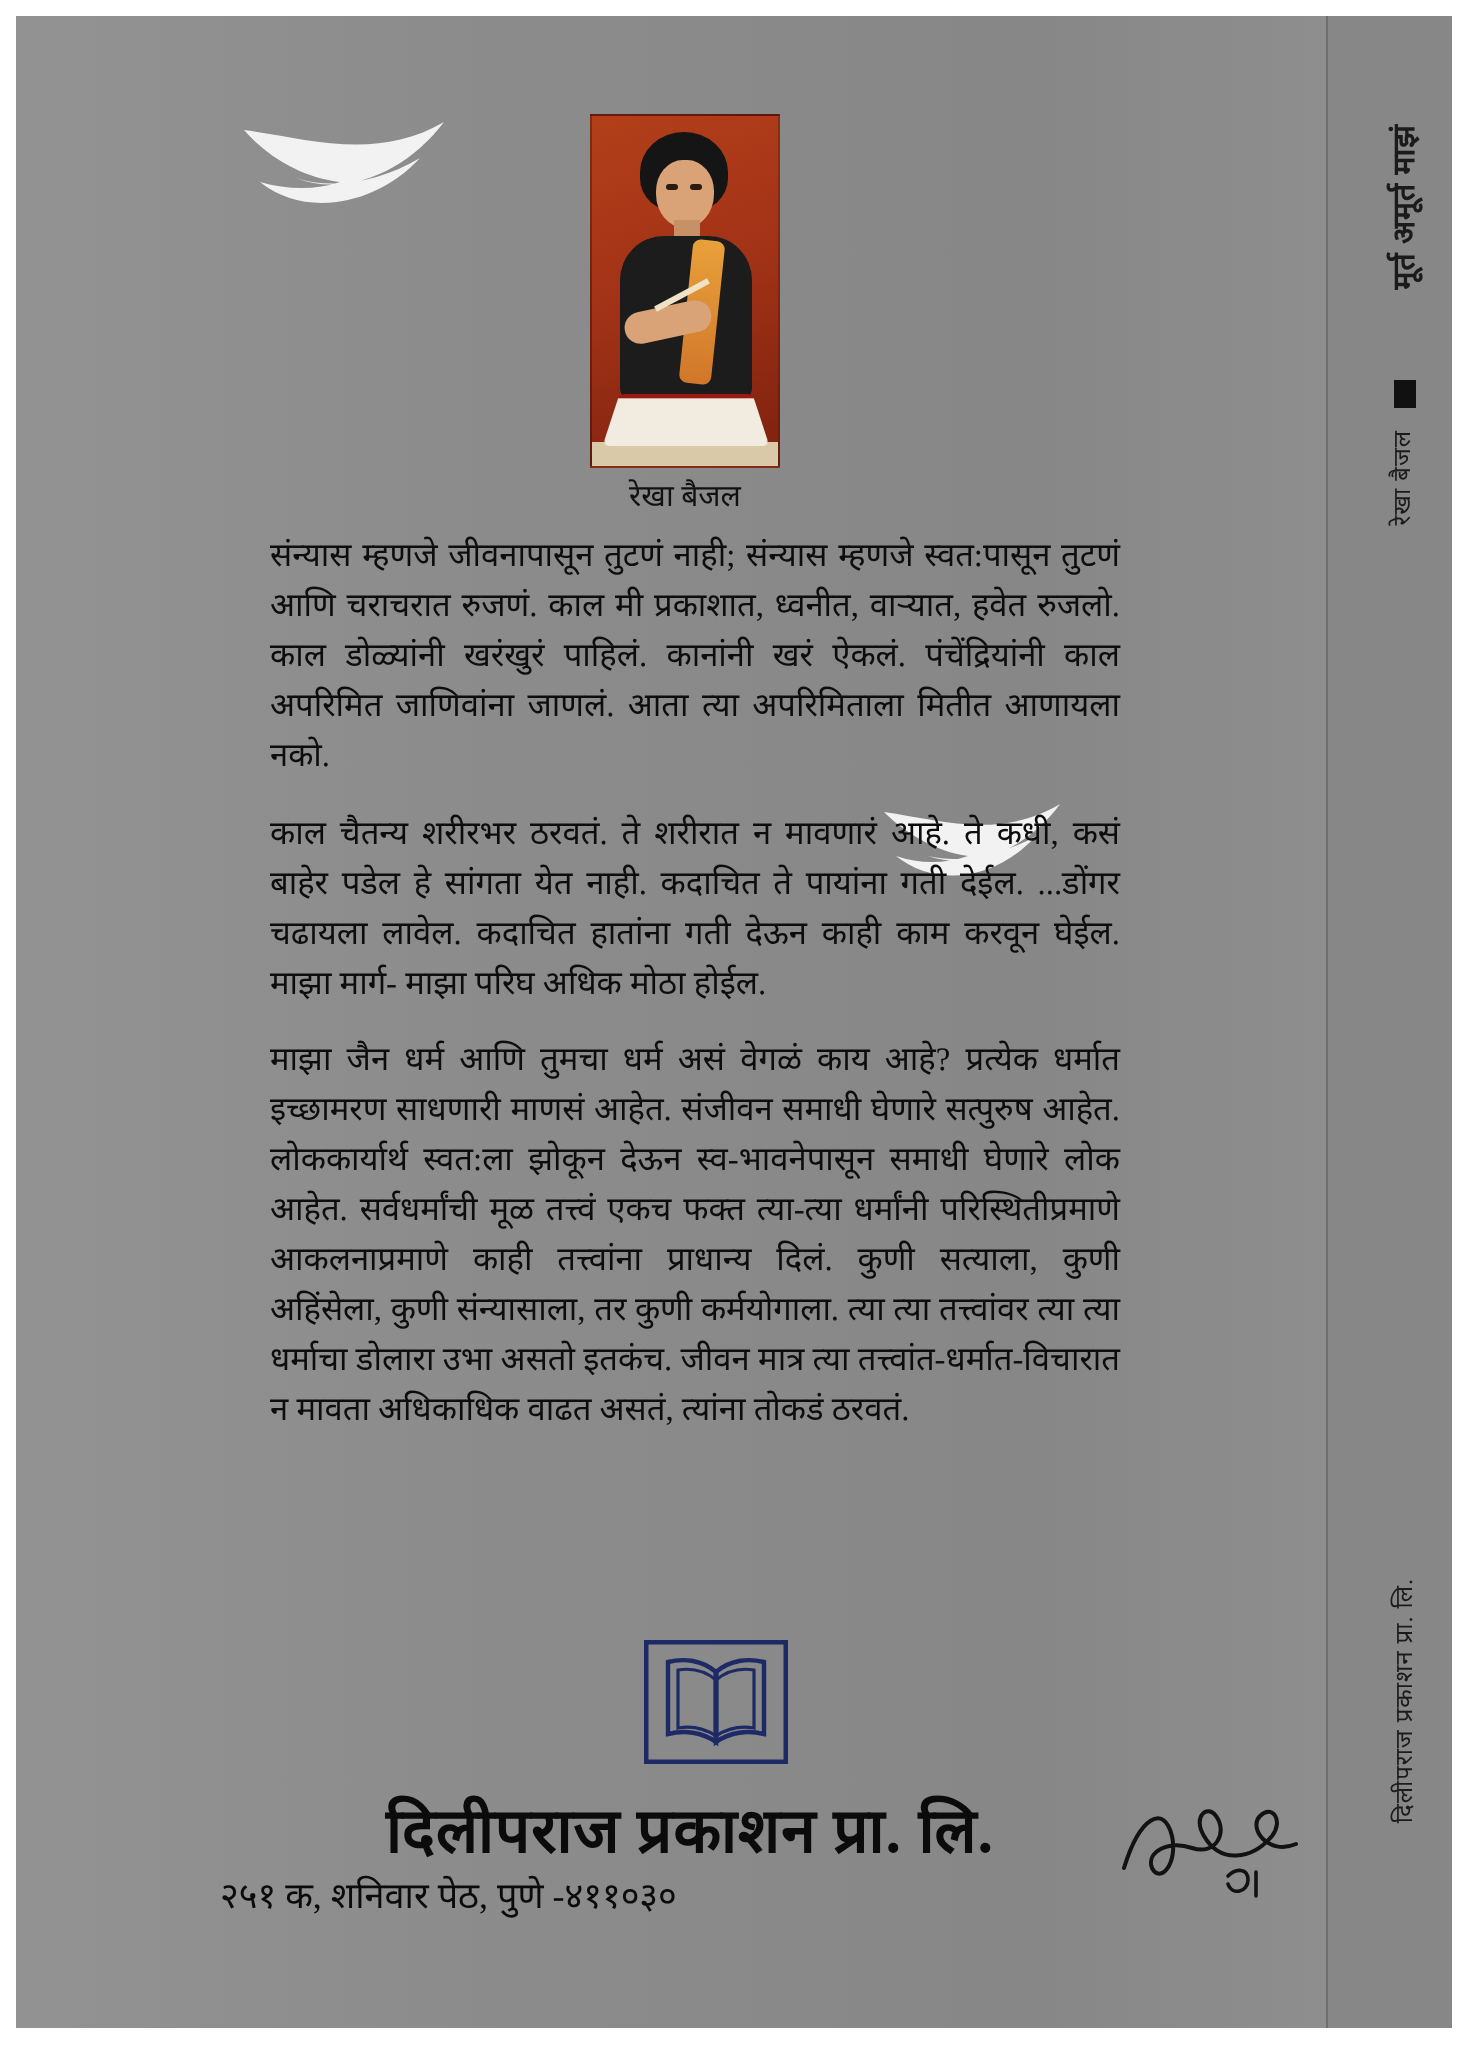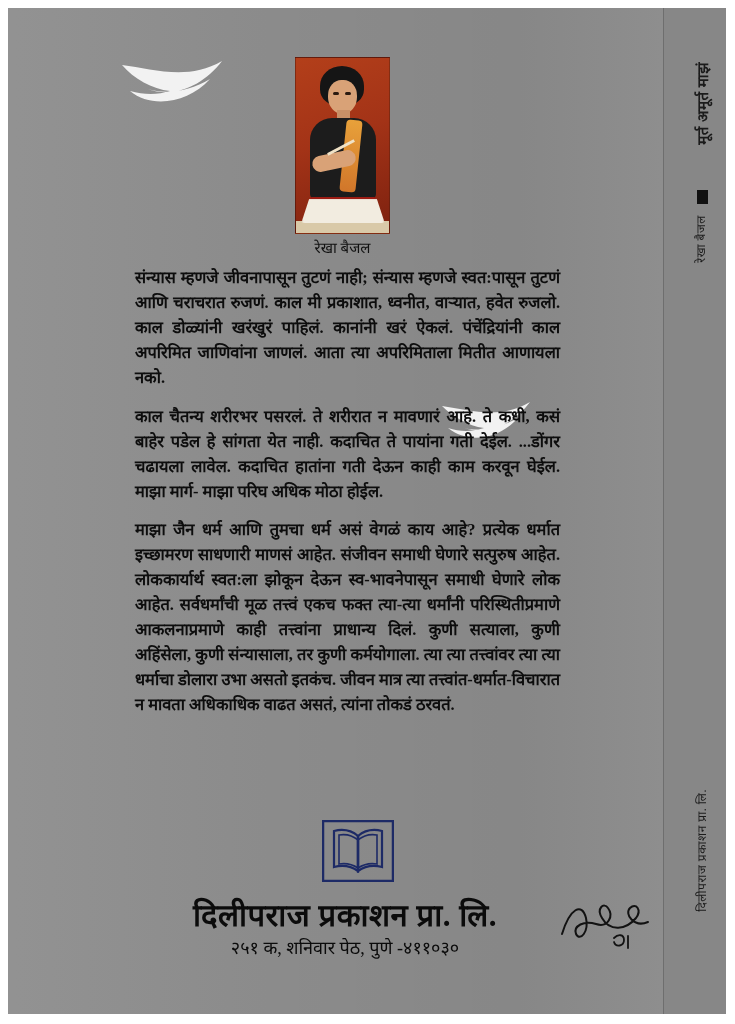--- a/index.html
+++ b/index.html
@@ -198,21 +198,20 @@
     z-index: 10;
     color: #0d0d0d;
   }
   .body-text p {
     margin: 0 0 14px 0;
     font-size: 16.4px;
     line-height: 1.52;
     text-align: justify;
     text-justify: inter-word;
     font-family: "Liberation Serif", serif;
-    font-weight: bold;
   }
 
   
   .logo {
     position: absolute;
     left: 322px;
     top: 820px;
     width: 72px;
     height: 62px;
     z-index: 10;
@@ -227,21 +226,21 @@
     font-weight: bold;
     letter-spacing: 0.5px;
     color: #0b0b0b;
     z-index: 10;
   }
   .publisher-addr {
     position: absolute;
     left: 110px;
     top: 935px;
     width: 470px;
-    text-align: center;
+    text-align: left;
     font-size: 18px;
     color: #0b0b0b;
     z-index: 10;
   }
   .signature {
     position: absolute;
     left: 556px;
     top: 890px;
     width: 110px;
     height: 70px;
@@ -283,21 +282,21 @@
     <div class="ph-arm"></div>
     <div class="ph-pen"></div>
     <div class="ph-table"></div>
     <div class="ph-book"></div>
   </div>
 
   <div class="author-name">रेखा बैजल</div>
 
   <div class="body-text">
     <p>संन्यास म्हणजे जीवनापासून तुटणं नाही; संन्यास म्हणजे स्वत:पासून तुटणं आणि चराचरात रुजणं. काल मी प्रकाशात, ध्वनीत, वाऱ्यात, हवेत रुजलो. काल डोळ्यांनी खरंखुरं पाहिलं. कानांनी खरं ऐकलं. पंचेंद्रियांनी काल अपरिमित जाणिवांना जाणलं. आता त्या अपरिमिताला मितीत आणायला नको.</p>
-    <p>काल चैतन्य शरीरभर पसरलं. ते शरीरात न मावणारं आहे. ते कधी, कसं बाहेर पडेल हे सांगता येत नाही. कदाचित ते पायांना गती देईल. ...डोंगर चढायला लावेल. कदाचित हातांना गती देऊन काही काम करवून घेईल. माझा मार्ग- माझा परिघ अधिक मोठा होईल.</p>
+    <p>काल चैतन्य शरीरभर ठरवतं. ते शरीरात न मावणारं आहे. ते कधी, कसं बाहेर पडेल हे सांगता येत नाही. कदाचित ते पायांना गती देईल. ...डोंगर चढायला लावेल. कदाचित हातांना गती देऊन काही काम करवून घेईल. माझा मार्ग- माझा परिघ अधिक मोठा होईल.</p>
     <p>माझा जैन धर्म आणि तुमचा धर्म असं वेगळं काय आहे? प्रत्येक धर्मात इच्छामरण साधणारी माणसं आहेत. संजीवन समाधी घेणारे सत्पुरुष आहेत. लोककार्यार्थ स्वत:ला झोकून देऊन स्व-भावनेपासून समाधी घेणारे लोक आहेत. सर्वधर्मांची मूळ तत्त्वं एकच फक्त त्या-त्या धर्मांनी परिस्थितीप्रमाणे आकलनाप्रमाणे काही तत्त्वांना प्राधान्य दिलं. कुणी सत्याला, कुणी अहिंसेला, कुणी संन्यासाला, तर कुणी कर्मयोगाला. त्या त्या तत्त्वांवर त्या त्या धर्माचा डोलारा उभा असतो इतकंच. जीवन मात्र त्या तत्त्वांत-धर्मात-विचारात न मावता अधिकाधिक वाढत असतं, त्यांना तोकडं ठरवतं.</p>
   </div>
 
   <svg class="logo" viewBox="0 0 72 62">
     <rect x="1" y="1" width="70" height="60" fill="none" stroke="#1d2a66" stroke-width="2.5"></rect>
     <path d="M36 16 C 29 10, 20 9, 12 11 L 12 47 C 20 45, 29 46, 36 51 Z" fill="none" stroke="#1d2a66" stroke-width="2.2"></path>
     <path d="M36 16 C 43 10, 52 9, 60 11 L 60 47 C 52 45, 43 46, 36 51 Z" fill="none" stroke="#1d2a66" stroke-width="2.2"></path>
     <path d="M36 20 C 30 15, 23 14, 17 15 L 17 44 C 23 43, 30 44, 36 48 Z" fill="none" stroke="#1d2a66" stroke-width="1.6"></path>
     <path d="M36 20 C 42 15, 49 14, 55 15 L 55 44 C 49 43, 42 44, 36 48 Z" fill="none" stroke="#1d2a66" stroke-width="1.6"></path>
     <line x1="36" y1="16" x2="36" y2="51" stroke="#1d2a66" stroke-width="2.4"></line>

